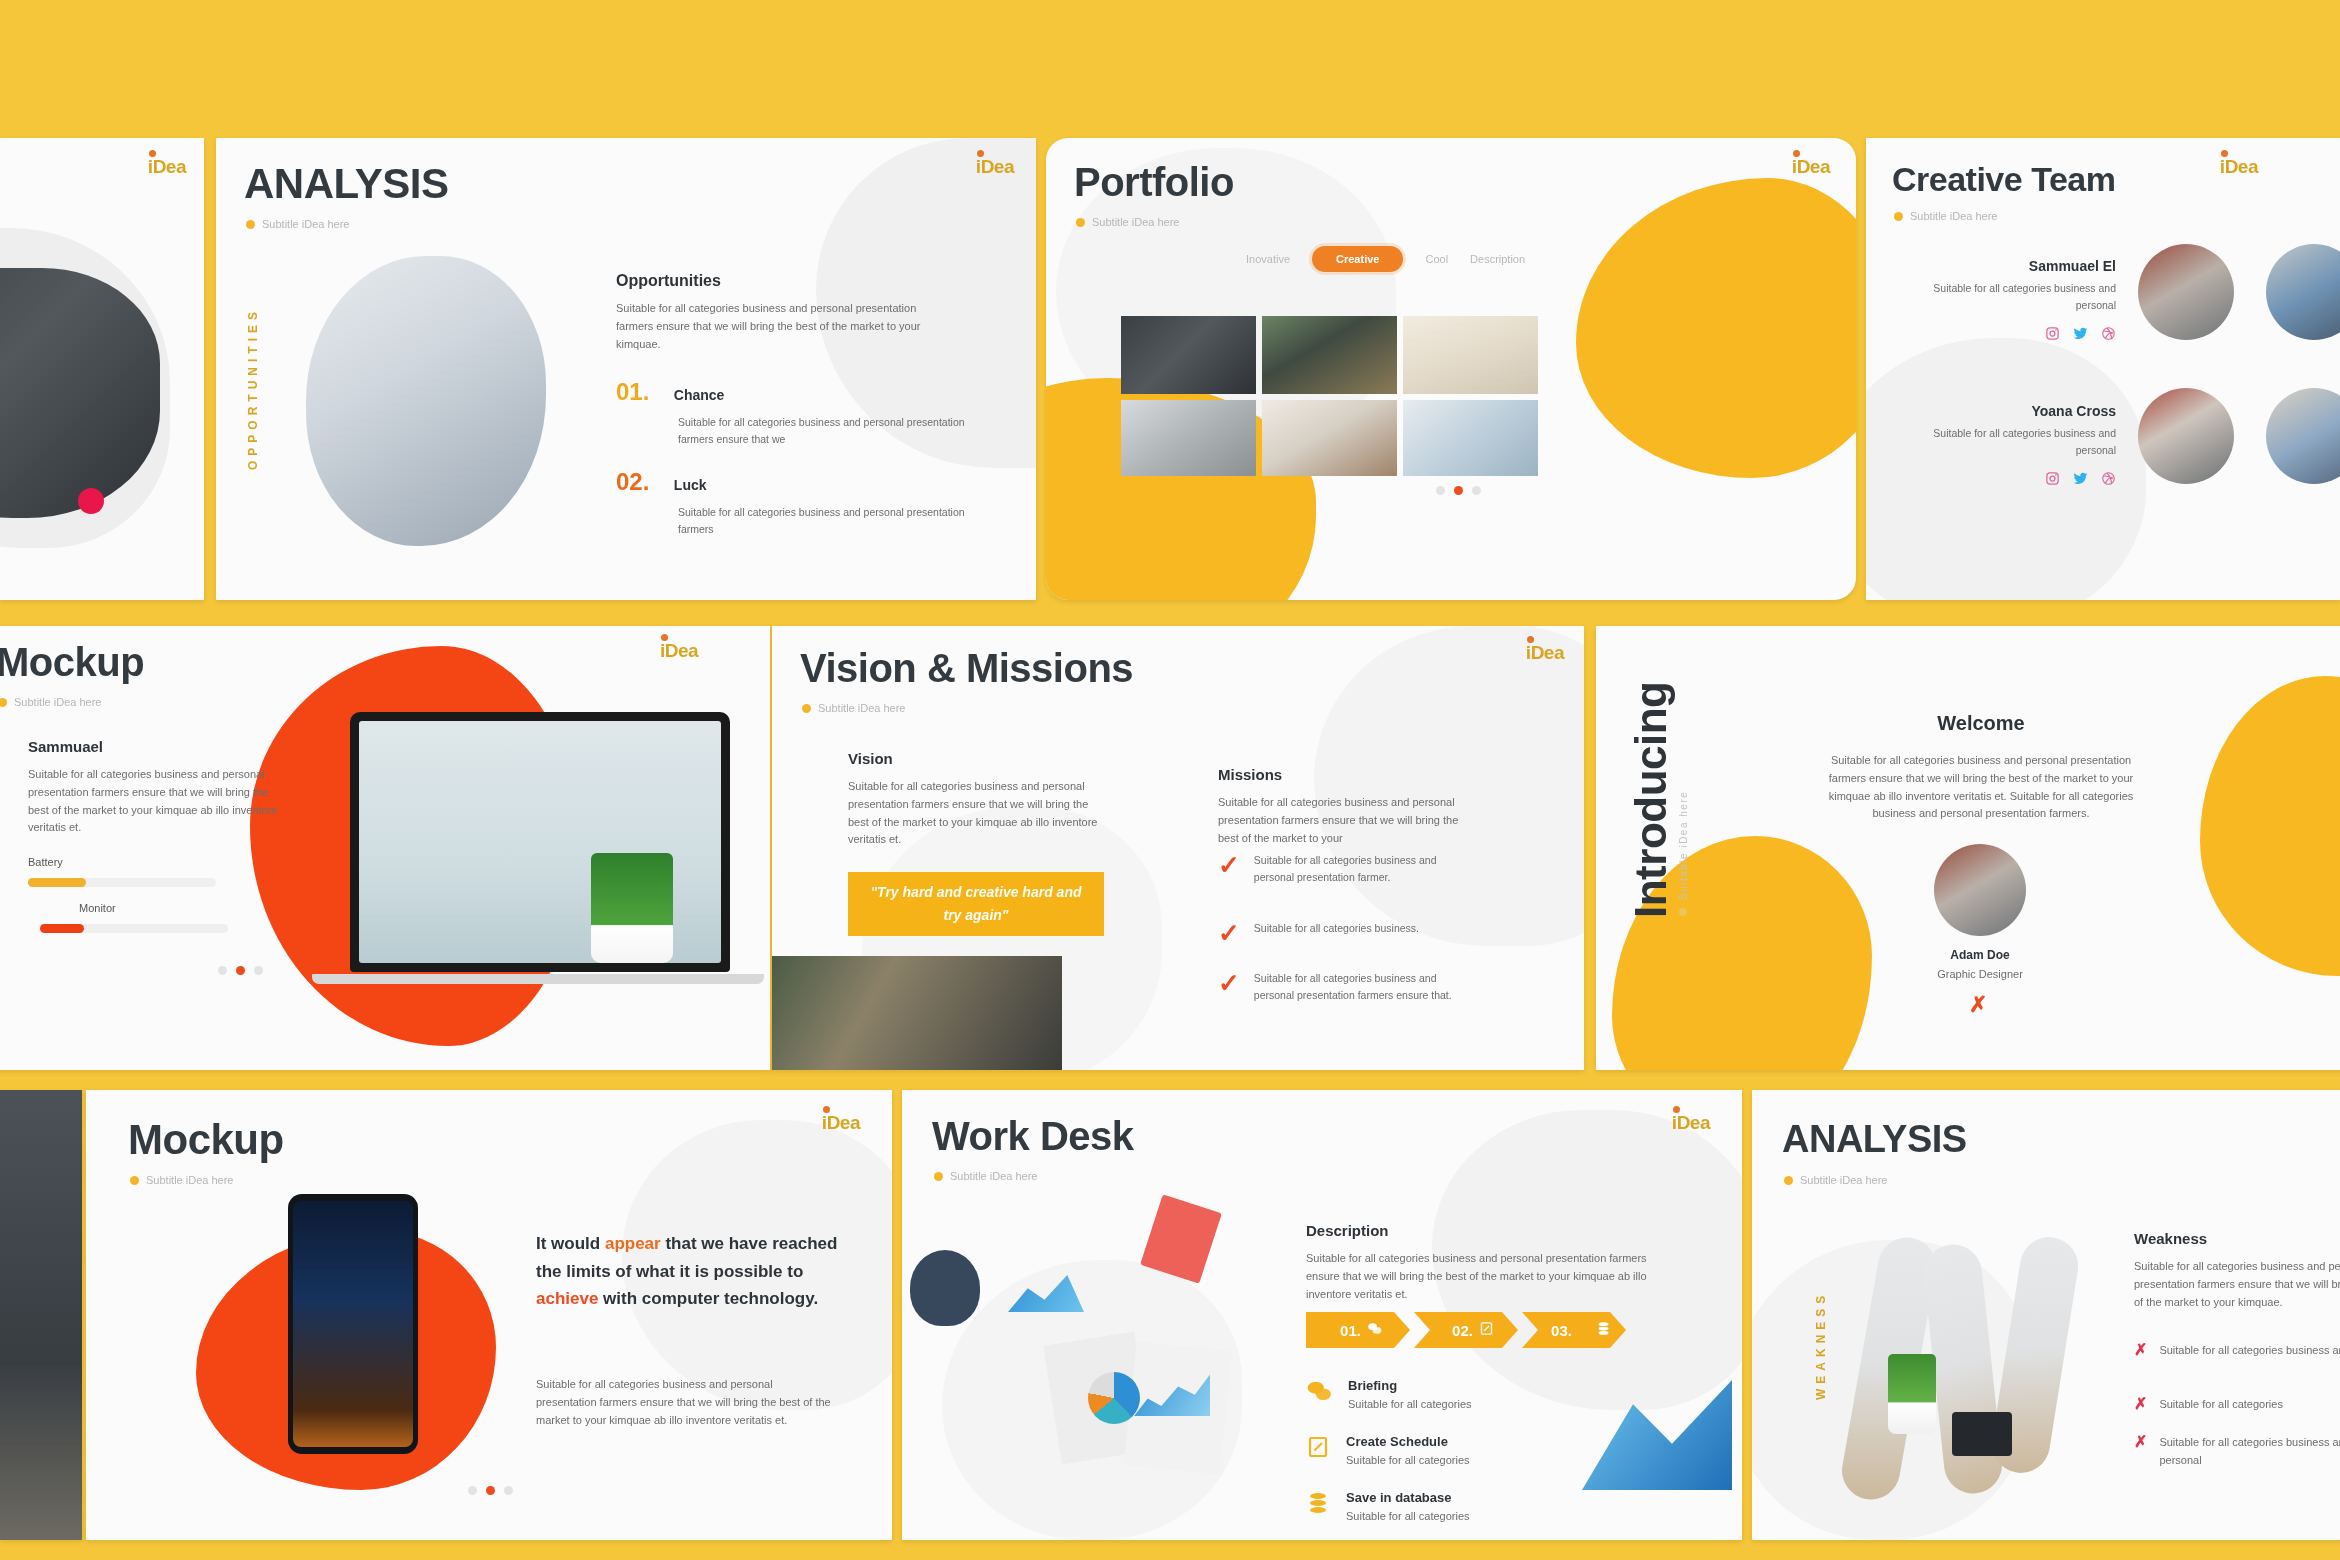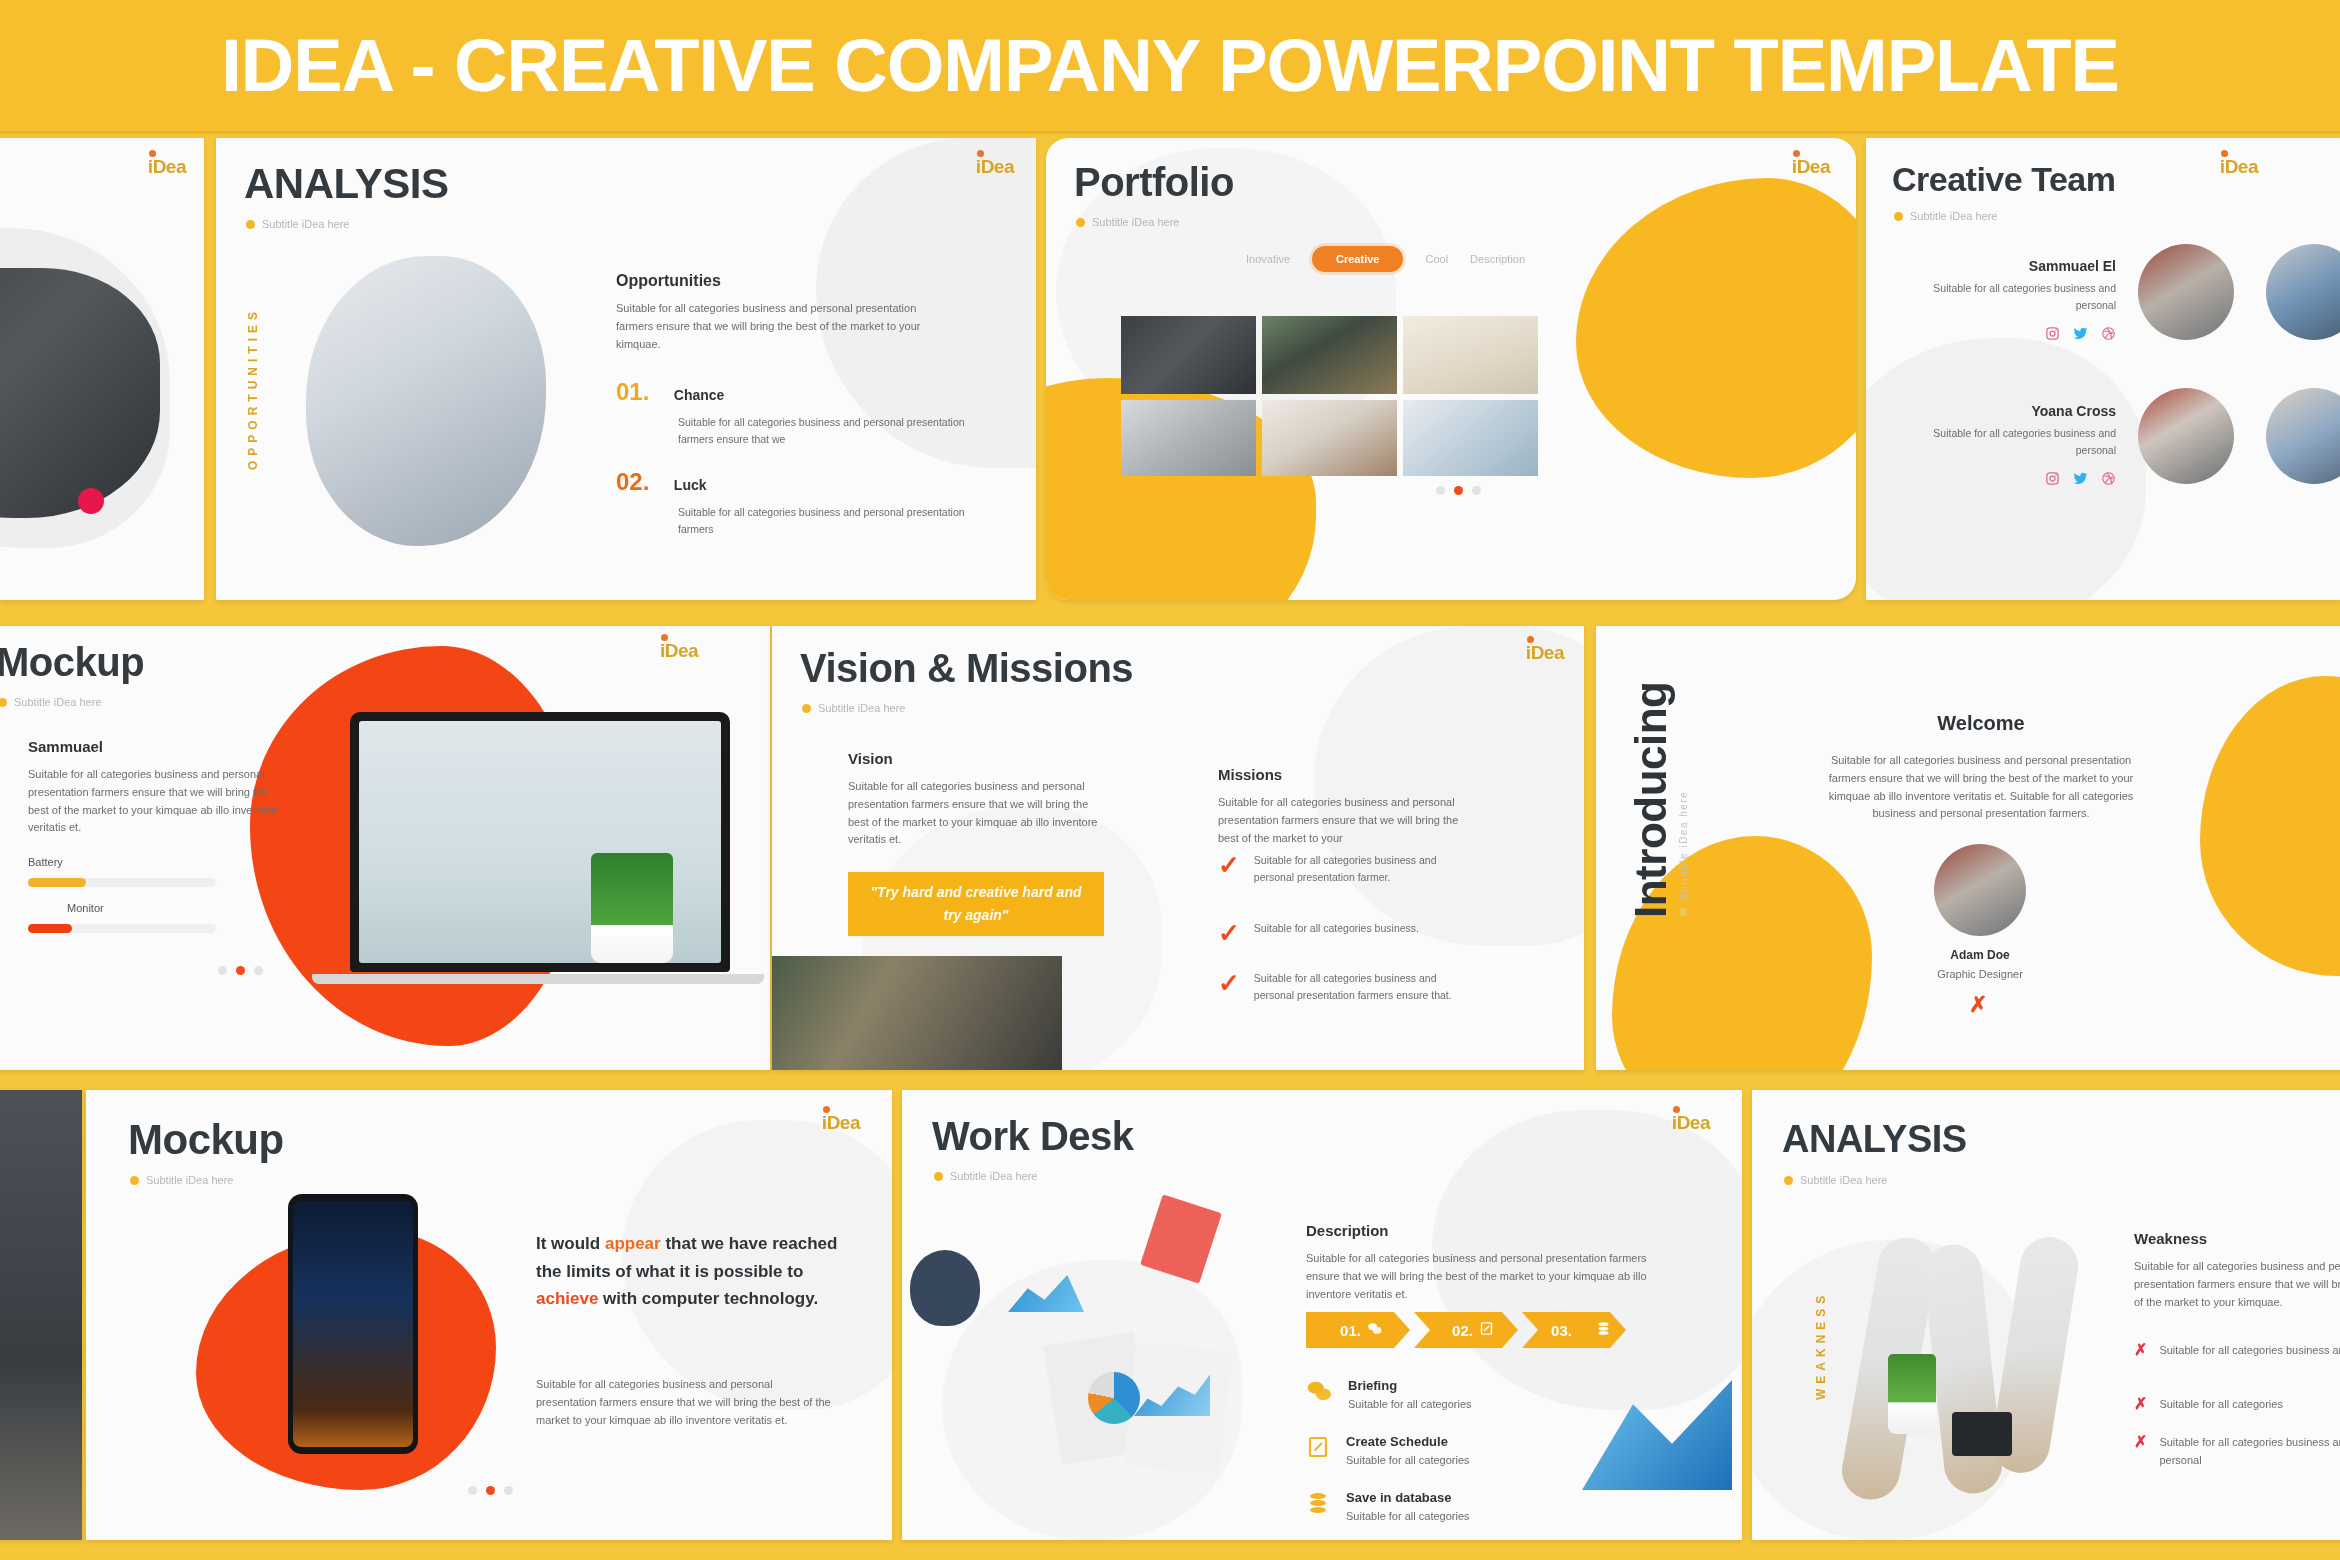--- a/index.html
+++ b/index.html
@@ -172,23 +172,20 @@
   .vert-sub::before {
     content:""; width:8px; height:8px; border-radius:50%; background:#EEC55A; flex:none;
   }
   .mini-icon { display:inline-block; }
 </style>
 </head>
 <body>
 
 <div class="page">
 
-  <div class="banner">
-    <div class="banner-title">IDEA - CREATIVE COMPANY POWERPOINT TEMPLATE</div>
-  </div>
 
   <div class="row row1">
 
     <div class="card c-analysis-left">
       <div class="blob-gray" style="left:-160px;top:90px;width:330px;height:320px;border-radius:48% 52% 40% 60%;background:#eeeeee;"></div>
       <div class="photo ph-desk1" style="left:-150px;top:130px;width:310px;height:250px;border-radius:50% 40% 45% 55%;"></div>
       <div class="logo" style="right:18px;top:18px;"><span class="dot"></span><span>iDea</span></div>
       <div style="position:absolute;left:78px;top:350px;width:26px;height:26px;border-radius:50%;background:#E8164B;"></div>
     </div>
 
@@ -309,21 +306,21 @@
       <div class="logo" style="left:700px;top:14px;"><span class="dot"></span><span>iDea</span></div>
 
       <div class="head-sm" style="position:absolute;left:68px;top:112px;font-size:15px;">Sammuael</div>
       <div class="body-text" style="position:absolute;left:68px;top:140px;width:260px;font-size:11px;">Suitable for all categories business and personal presentation farmers ensure that we will bring the best of the market to your kimquae ab illo inventore veritatis et.</div>
 
       <div style="position:absolute;left:68px;top:230px;">
         <div style="font-size:11px;color:#555;">Battery</div>
         <div class="bar-track" style="left:0;top:22px;width:188px;"></div>
         <div class="bar-fill" style="left:0;top:22px;width:58px;background:#F2B12B;"></div>
       </div>
-      <div style="position:absolute;left:68px;top:276px;padding-left:39px;">
+      <div style="position:absolute;left:80px;top:276px;padding-left:39px;">
         <div style="font-size:11px;color:#555;">Monitor</div>
         <div class="bar-track" style="left:0;top:22px;width:188px;"></div>
         <div class="bar-fill" style="left:0;top:22px;width:44px;background:#F03E14;"></div>
       </div>
 
       <div style="position:absolute;left:390px;top:86px;width:380px;height:260px;background:#1a1a1a;border-radius:10px 10px 4px 4px;padding:9px;">
         <div class="photo ph-laptopscr" style="position:relative;width:100%;height:100%;border-radius:3px;">
           <div style="position:absolute;right:48px;bottom:0;width:82px;height:110px;background:linear-gradient(180deg,#2f7f2d 0%,#4fa43c 65%,#fff 66%,#f4f4f4 100%);border-radius:6px 6px 10px 10px;"></div>
         </div>
       </div>

